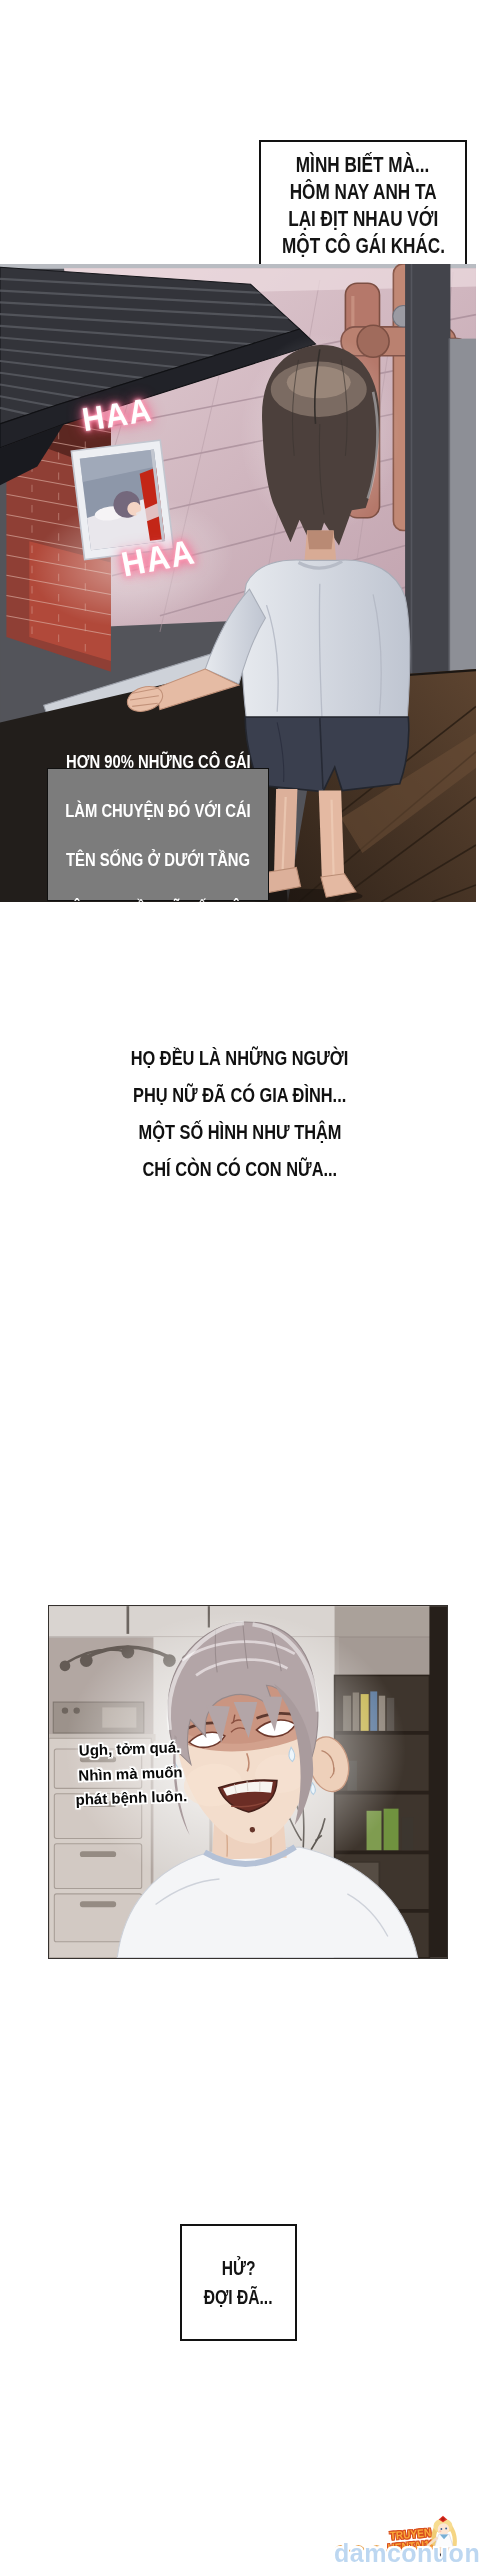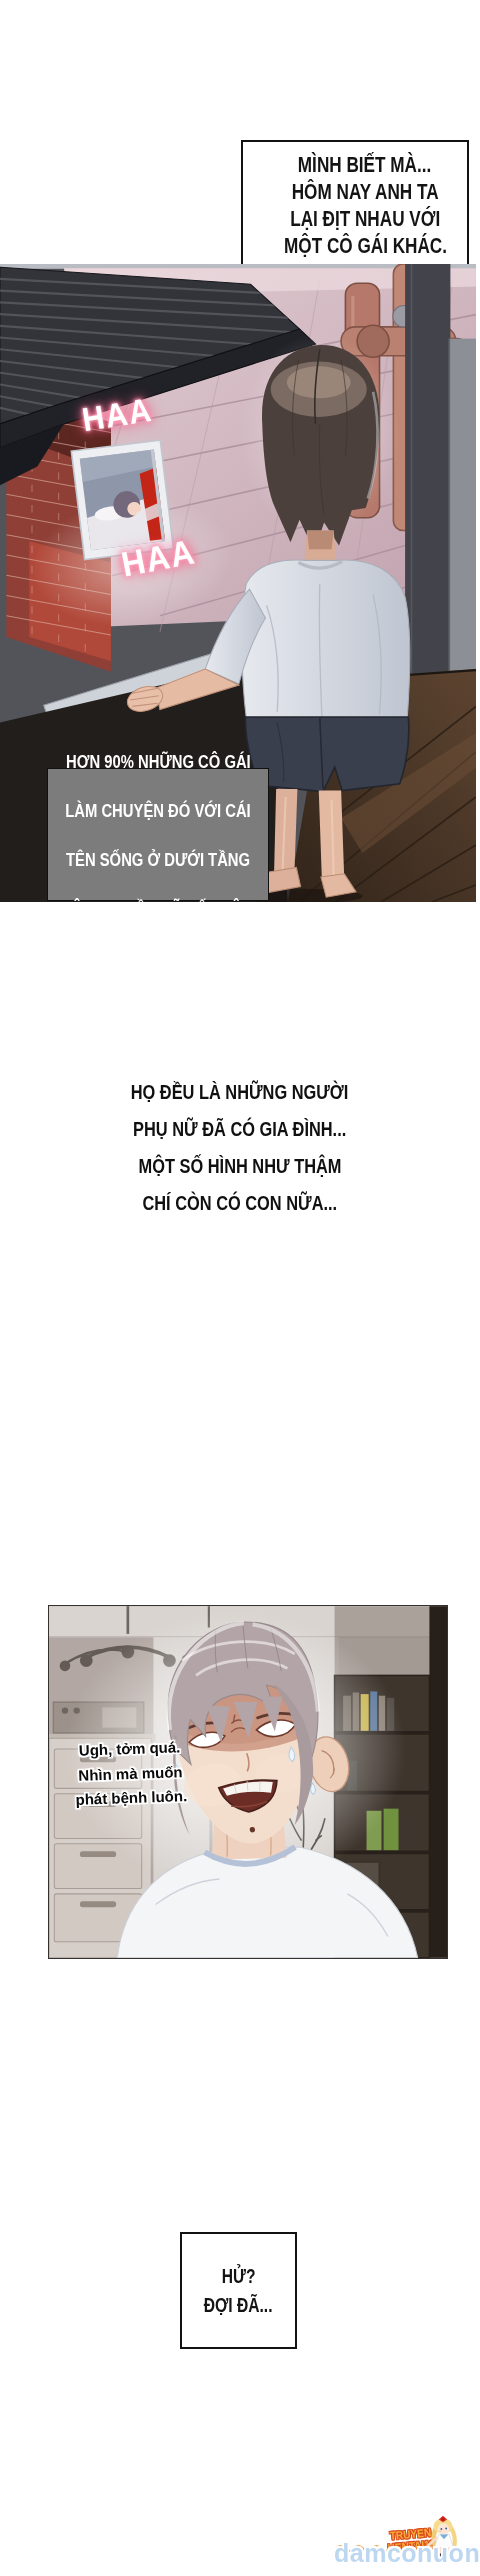--- a/index.html
+++ b/index.html
@@ -4,38 +4,38 @@
 <style>
   html,body{margin:0;padding:0;background:#ffffff;}
   #page{position:relative;width:480px;height:2576px;background:#ffffff;overflow:hidden;
         font-family:"Liberation Sans",sans-serif;}
 
   
   .caption-box{position:absolute;background:#ffffff;border:2.7px solid #121212;color:#141414;
                display:flex;flex-direction:column;justify-content:center;align-items:center;text-align:center;}
   .caption-box .line{display:block;white-space:nowrap;font-weight:700;transform:scaleX(.78);transform-origin:50% 50%;}
 
-  #box1{left:241px;top:140px;width:204px;height:126px;padding-left:20px;}
+  #box1{left:259px;top:140px;width:204px;height:126px;}
   #box1 .line{font-size:22px;line-height:27px;}
 
   #box3{left:73px;top:1441px;width:201px;height:129px;}
   #box3 .line{font-size:21.3px;line-height:29px;}
 
-  #box4{left:180px;top:2224px;width:113px;height:113px;border-width:2.1px;margin-top:8px;}
+  #box4{left:180px;top:2224px;width:113px;height:113px;border-width:2.1px;}
   #box4 .line{font-size:20px;line-height:29px;}
 
   
   #caption-grey{position:absolute;left:47px;top:768px;width:220px;height:131px;background:#7c7c7c;
                 border:1.1px solid #101010;color:#ffffff;display:flex;flex-direction:column;
                 justify-content:center;align-items:center;text-align:center;gap:22px;}
   #caption-grey .line{display:block;white-space:nowrap;font-weight:700;font-size:19px;line-height:27px;
                       transform:scaleX(.78);transform-origin:50% 50%;}
 
   
-  #narration{position:absolute;left:0;top:1073px;width:480px;color:#101010;
+  #narration{position:absolute;left:0;top:1039px;width:480px;color:#101010;
              display:flex;flex-direction:column;align-items:center;text-align:center;}
   #narration .line{display:block;white-space:nowrap;font-weight:700;font-size:21px;line-height:37px;
                    transform:scaleX(.78);transform-origin:50% 50%;}
 
   
   .panel{position:absolute;overflow:hidden;}
   #panel1{left:0;top:264px;width:476px;height:638px;background:#53545a;}
   #panel2{left:48px;top:1605px;width:398px;height:352px;background:#cbc4c0;border:1.1px solid #35312e;}
 
   

